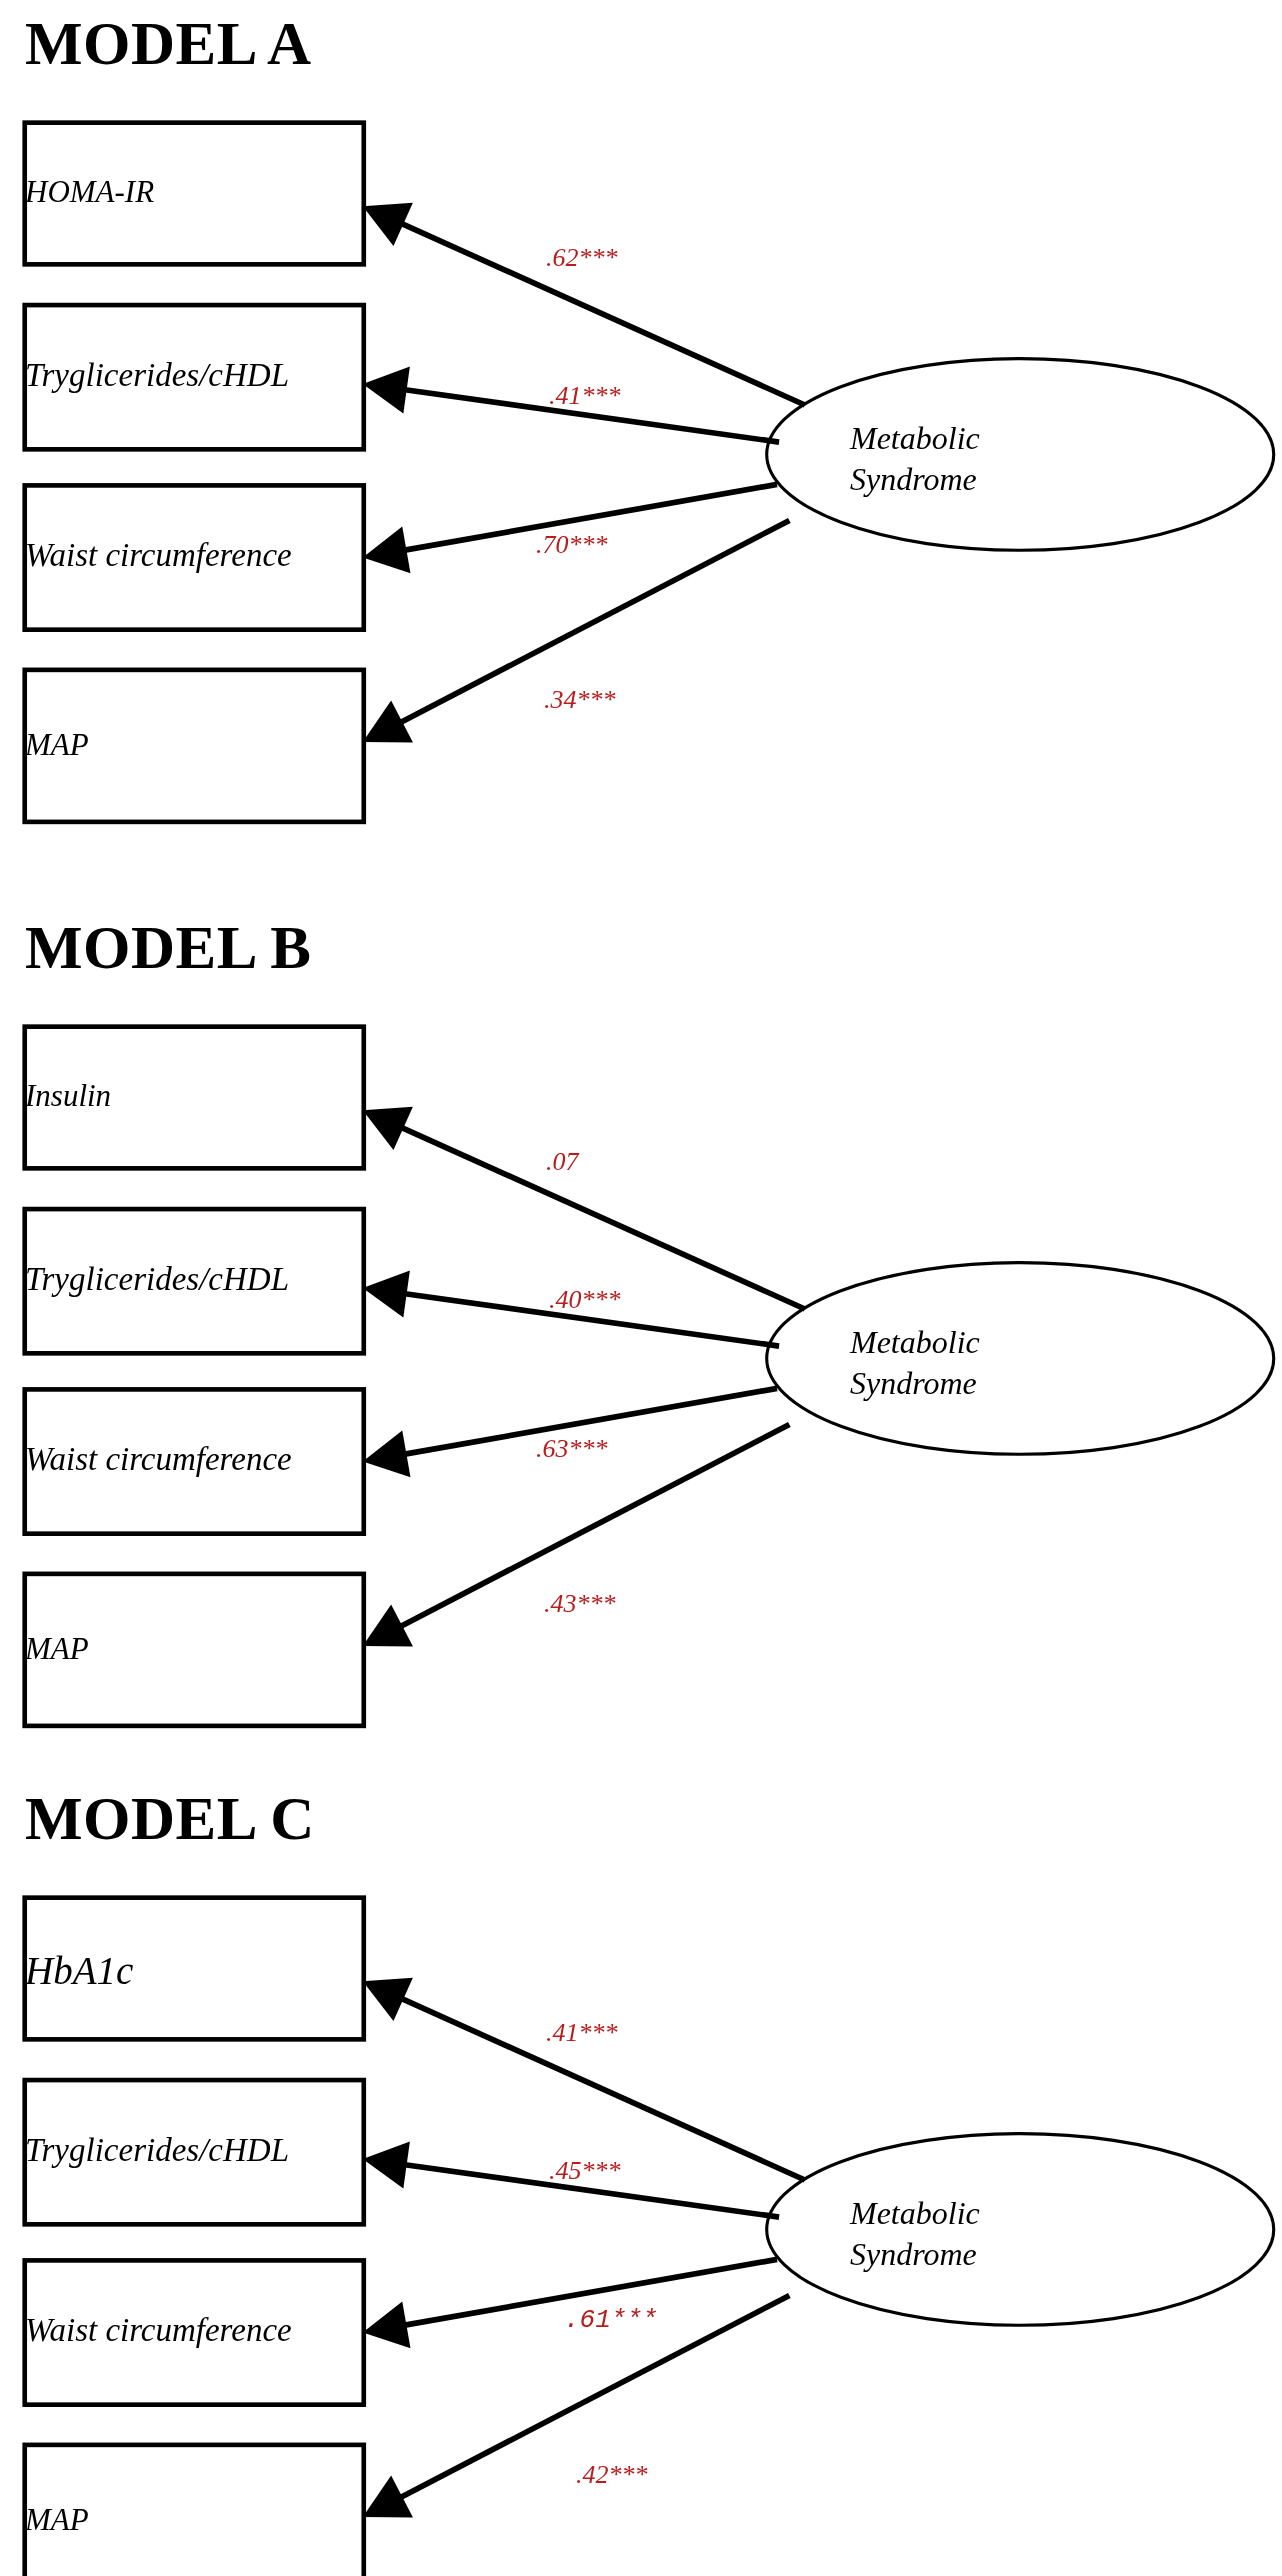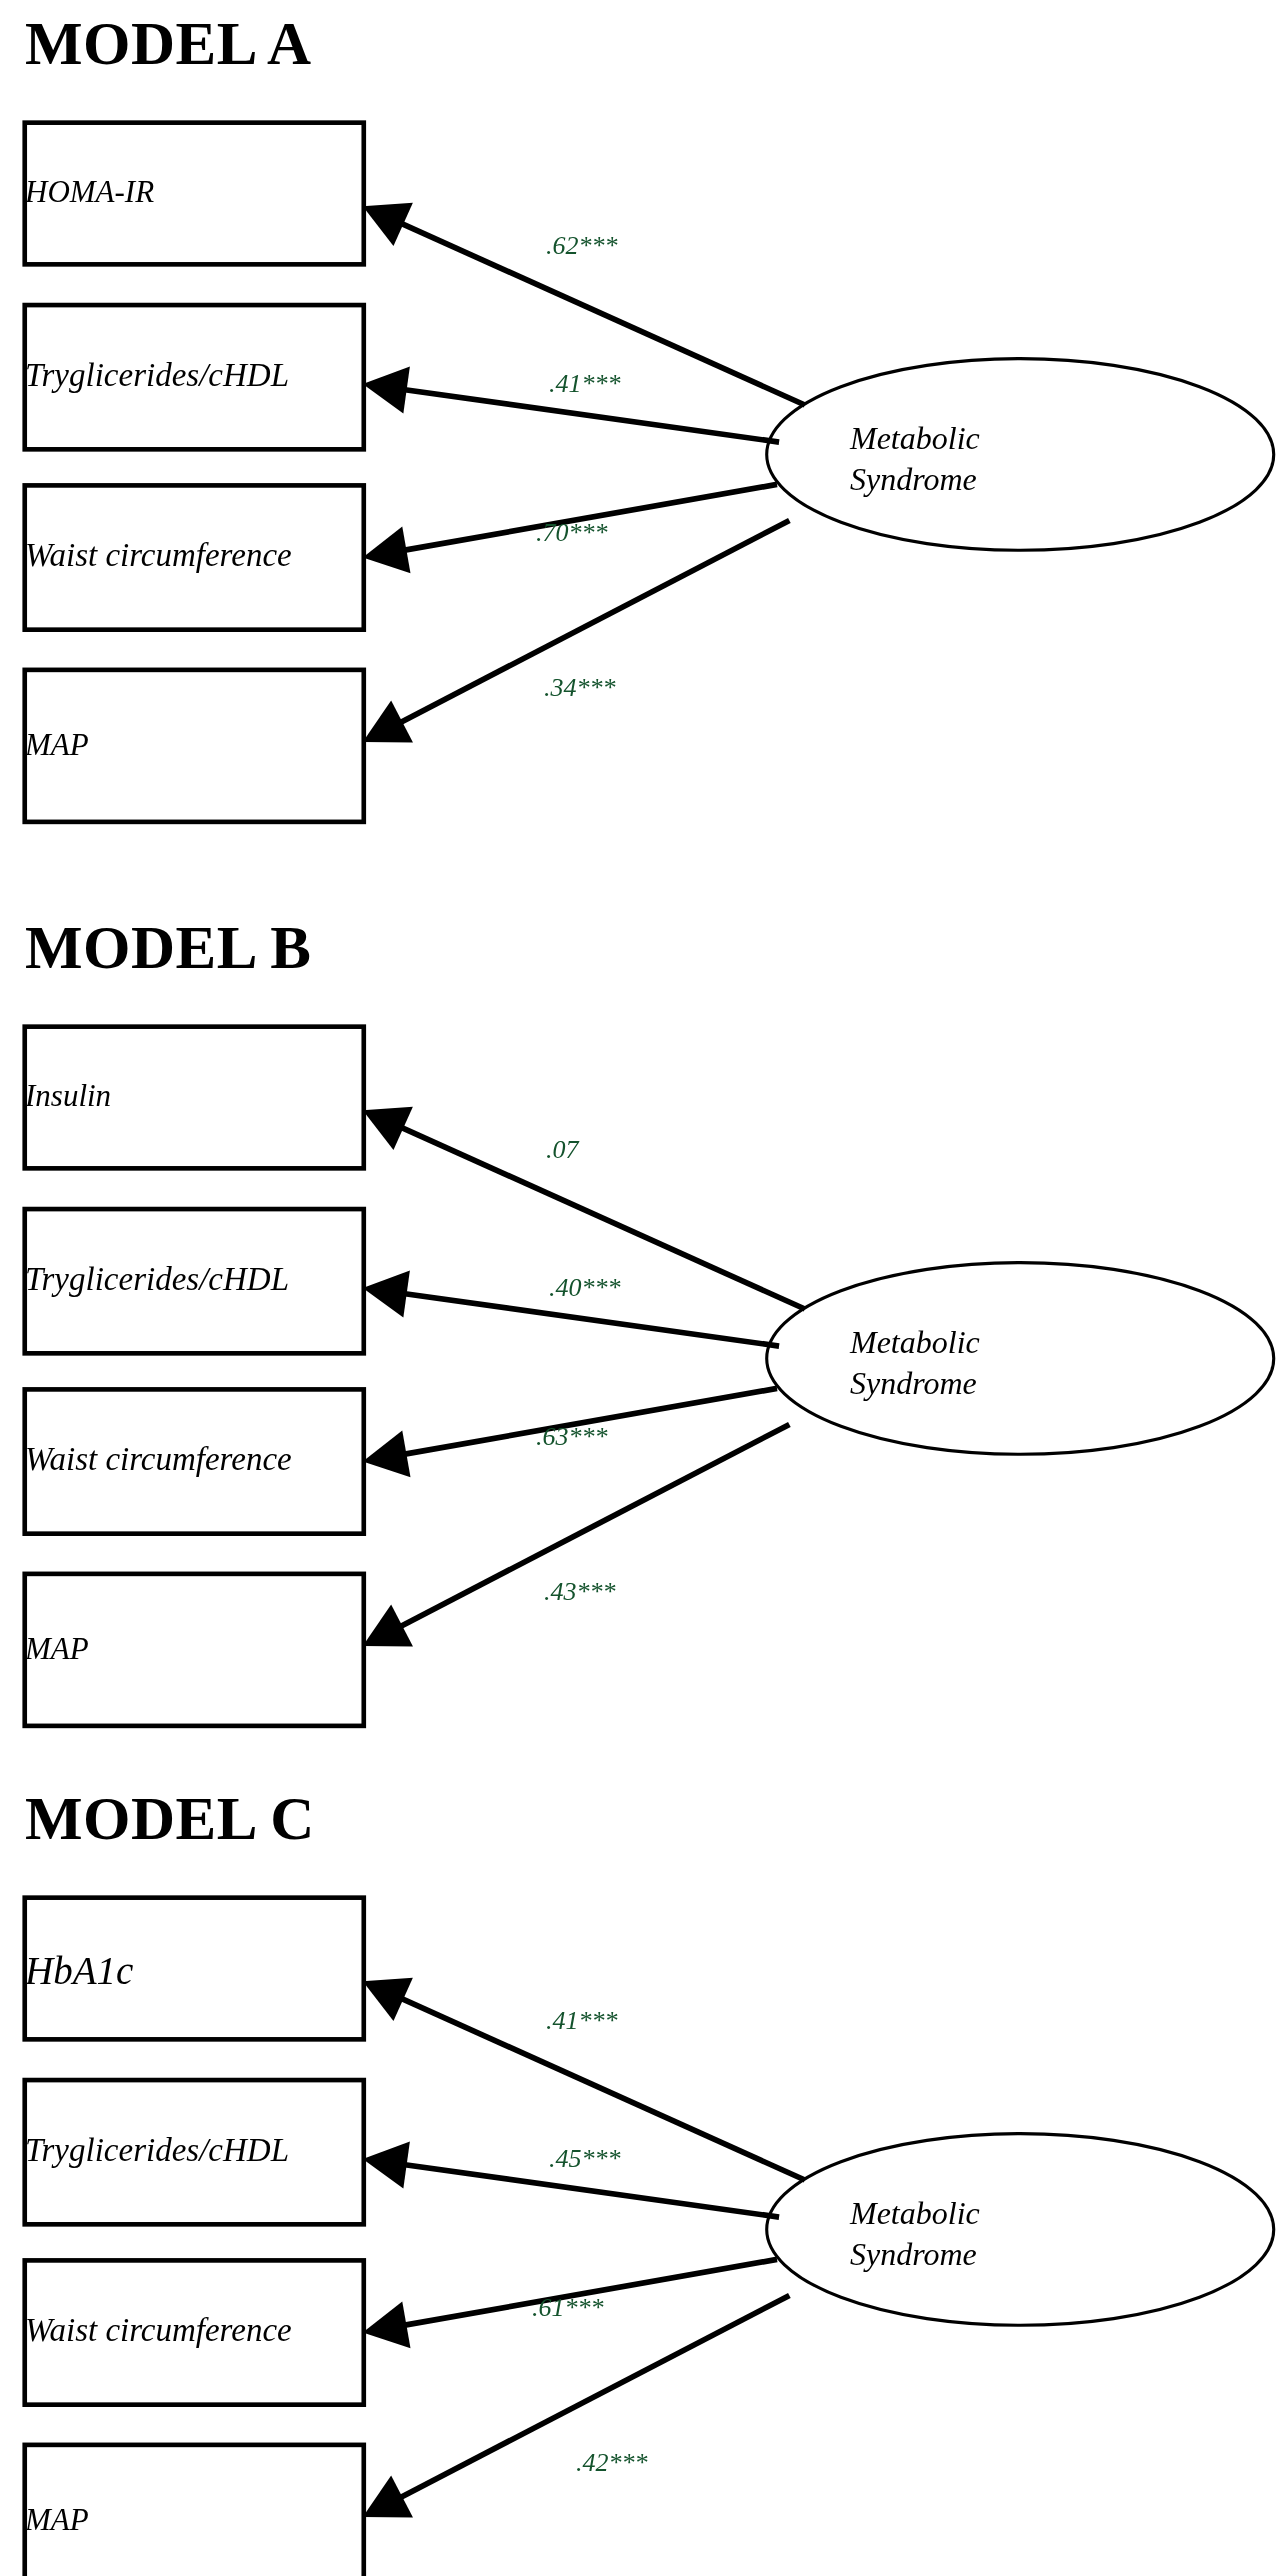--- a/index.html
+++ b/index.html
@@ -61,24 +61,25 @@
     text-align: left;
     line-height: 1.28;
     white-space: nowrap;
     pointer-events: none;
   }
   .path-coef {
     position: absolute;
     font-family: "Liberation Serif", "DejaVu Serif", serif;
     font-style: italic;
     font-size: 26px;
-    color: #14532d;
+    color: #b91c1c;
     white-space: nowrap;
     line-height: 1;
     pointer-events: none;
+    margin-top: 12px;
   }
 </style>
 </head>
 <body>
 
 <div id="page">
     <div class="model-section" style="top: 0px; height: 876px;">
       <div class="model-title" style="left: 25px; top: 13.4px;">MODEL A</div>
       <svg class="svg-layer" width="1283" height="876" viewBox="0 0 2490 1700" style="top: 0px;">
         <rect x="48" y="238" width="658" height="275" fill="#ffffff" stroke="#000000" stroke-width="9"></rect>
@@ -178,21 +179,21 @@
           <line x1="1532" y1="1010" x2="765.1" y2="1408.3" stroke="#000000" stroke-width="11" stroke-linecap="butt"></line>
           <path d="M 704 1440 L 759.1 1359.5 L 801.5 1441.2 Z" fill="#000000"></path>
         </g>
       </svg>
       <div class="indicator-label" style="font-size: 39px; left: 25px; width: 339px; top: 176px;">HbA1c</div>
       <div class="indicator-label" style="font-size: 33px; left: 25px; width: 339px; top: 359px;">Tryglicerides/cHDL</div>
       <div class="indicator-label" style="font-size: 33px; left: 25px; width: 339px; top: 539px;">Waist circumference</div>
       <div class="indicator-label" style="font-size: 31px; left: 25px; width: 339px; top: 729px;">MAP</div>
       <div class="path-coef" style="left: 546px; top: 233px;">.41***</div>
       <div class="path-coef" style="left: 549px; top: 371px;">.45***</div>
-      <div class="path-coef" style="left: 532px; top: 520px;">.61***</div>
+      <div class="path-coef" style="left: 564px; top: 520px; font-family: Liberation Mono, monospace;">.61***</div>
       <div class="path-coef" style="left: 576px; top: 675px; text-align: center;">.42***</div>
       <div class="latent-label" style="left: 850px; width: 340px; top: 418px;">
         <div>Metabolic</div>
         <div>Syndrome</div>
       </div>
     </div>
   </div>
 
 
 </body></html>

